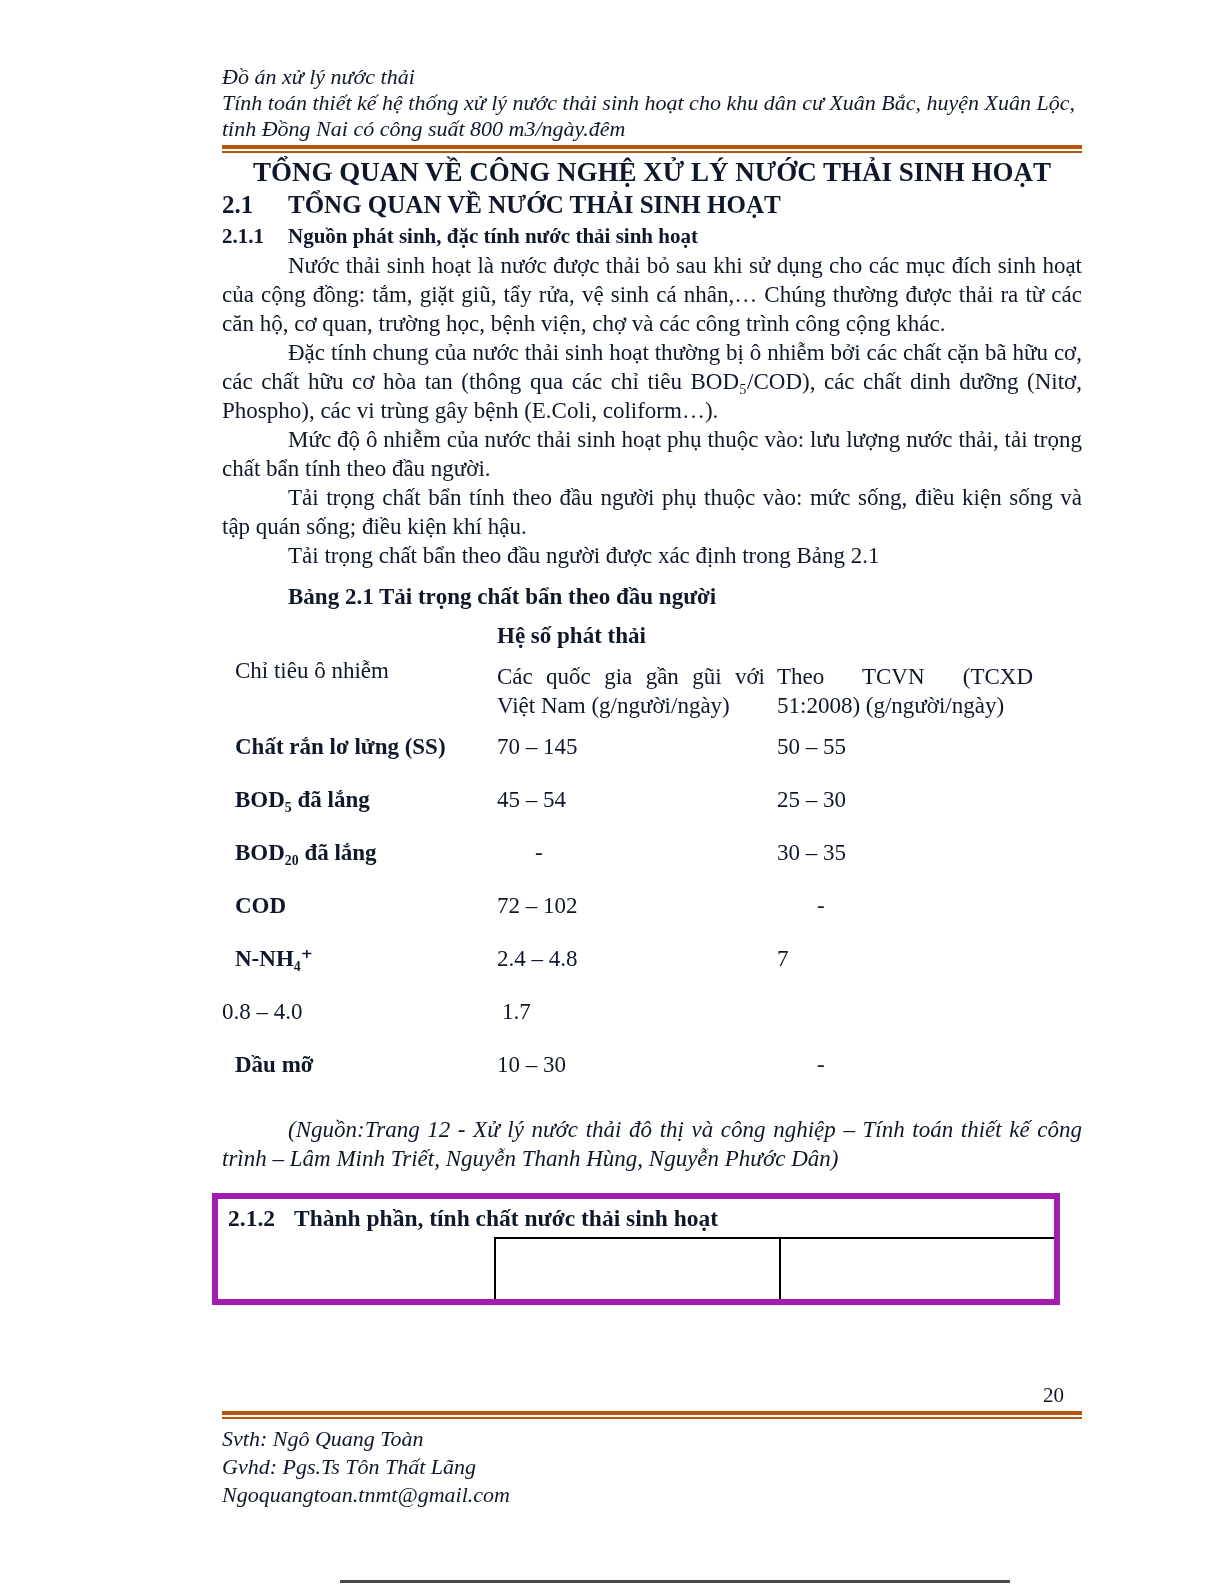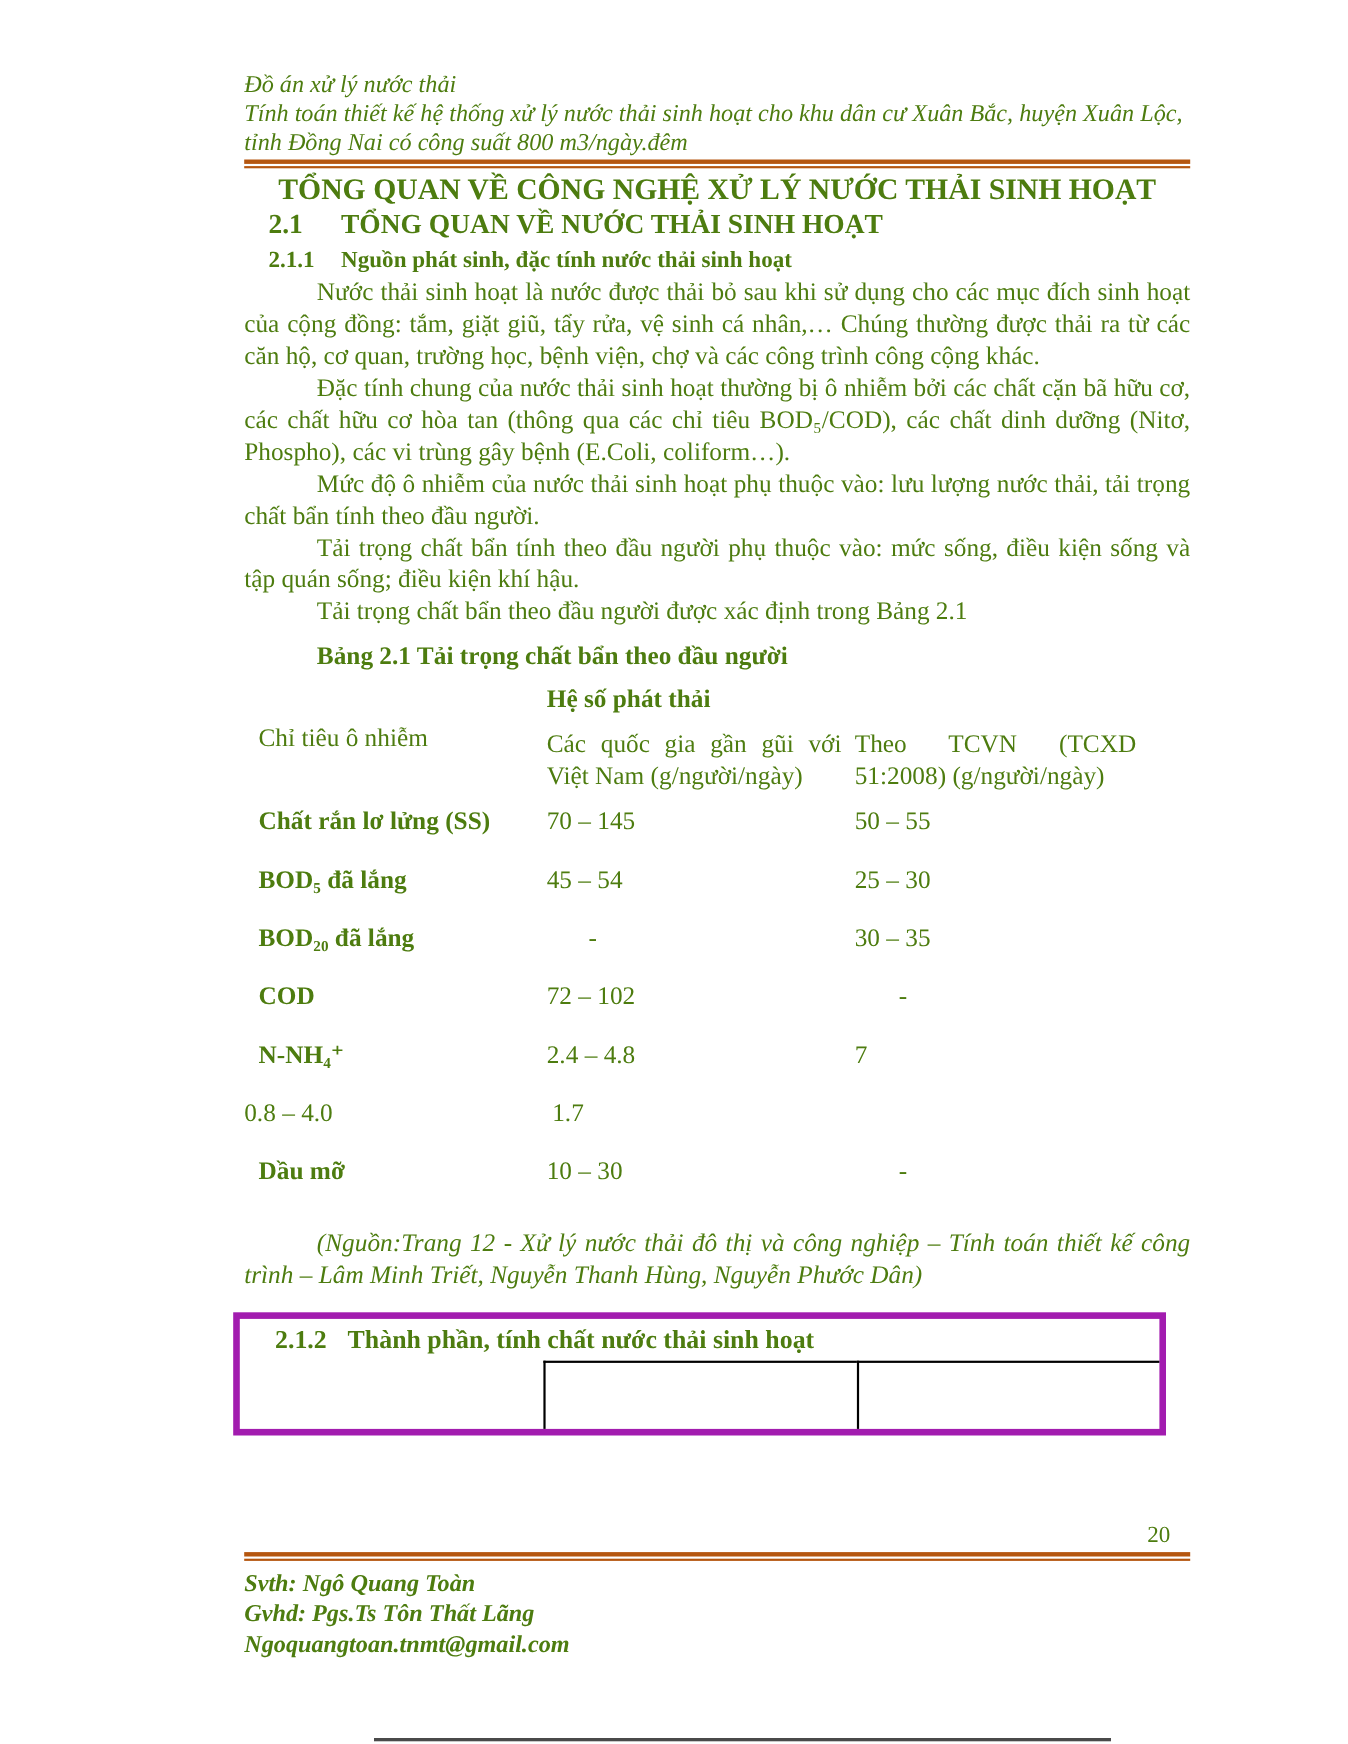--- a/index.html
+++ b/index.html
@@ -2,35 +2,35 @@
 <html><head>
 <meta charset="utf-8">
 <style>
   * { margin:0; padding:0; box-sizing:border-box; }
   html,body { background:#ffffff; }
   .page {
     position:relative;
     width:1225px; height:1585px;
     background:#ffffff;
     font-family:"Liberation Serif","DejaVu Serif",serif;
-    color:#4d7c0f;
+    color:#0f172a;
     overflow:hidden;
   }
   .content { padding:64px 143px 0 222px; }
 
   .doc-header { font-style:italic; font-size:22px; line-height:26px; }
 
   .rule { margin-top:3px; }
   .rule-thick { height:4px; background:#B5560F; }
   .rule-thin { height:2px; background:#B5560F; margin-top:2px; }
 
   .chapter-title { font-size:27px; font-weight:bold; line-height:34px; text-align:center; margin-top:2px; }
 
   .sec { display:flex; font-weight:bold; }
-  .sec-num { width:66px; flex:0 0 66px;margin-left:22px; }
+  .sec-num { width:66px; flex:0 0 66px; }
   .sec1 { font-size:25px; line-height:32px; }
   .sec2 { font-size:21px; line-height:30px; }
 
   .body-p { font-size:23px; line-height:29px; text-align:justify; text-indent:66px; }
 
   .table-caption { font-size:23px; line-height:29px; font-weight:bold; margin-top:12px; margin-bottom:10px; padding-left:66px; }
 
   .data-table { font-size:23px; line-height:29px; }
   .tbl-header { display:flex; align-items:center; }
   .tbl-col1-head { width:275px; flex:0 0 275px; padding-left:13px; font-weight:normal; }
@@ -51,21 +51,21 @@
   .box-table { margin-top:20px; margin-left:-10px; width:848px; border:6px solid #a21caf; }
   .box-heading { display:flex; font-weight:bold; font-size:23.5px; line-height:30px; padding:4px 0 4px 10px; }
   .box-heading .sec-num { width:66px; flex:0 0 66px; }
   .box-row { display:flex; height:62px; }
   .box-c1 { width:276px; flex:0 0 276px; }
   .box-c2 { width:285px; flex:0 0 285px; border-left:2px solid #000; border-top:2px solid #000; }
   .box-c3 { flex:1; border-left:2px solid #000; border-top:2px solid #000; }
 
   .footer-wrap { position:absolute; left:222px; right:143px; top:1382px; }
   .page-number { text-align:right; padding-right:18px; font-size:21px; line-height:26px; }
-  .footer-lines { margin-top:6px; font-weight:bold; font-style:italic; font-size:22px; line-height:28px; }
+  .footer-lines { margin-top:6px; font-weight:normal; font-style:italic; font-size:22px; line-height:28px; }
 
   .next-page-edge { position:absolute; left:340px; top:1580px; width:670px; height:3px; background:#4a4a4a; }
 </style>
 </head>
 <body>
 
 <div class="page">
   <div class="content">
 
     <div class="doc-header">

